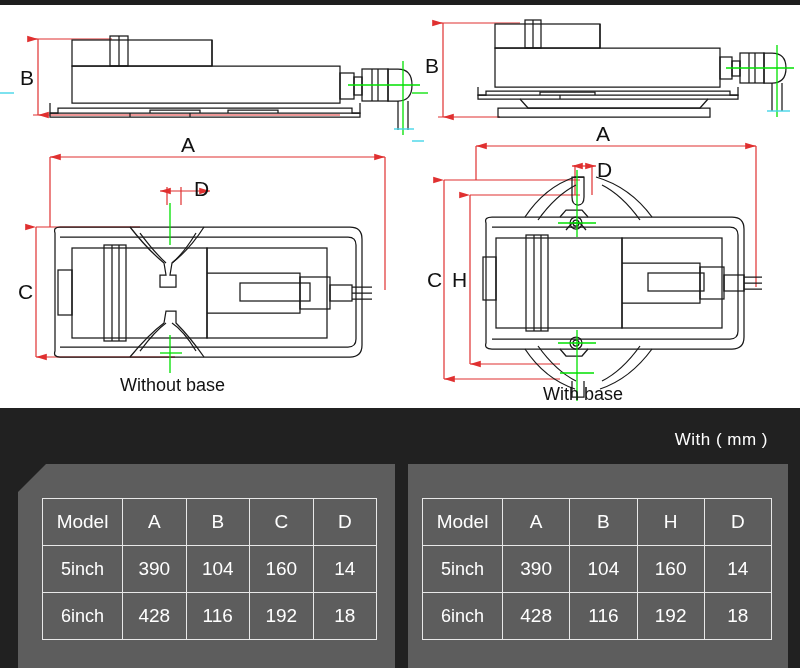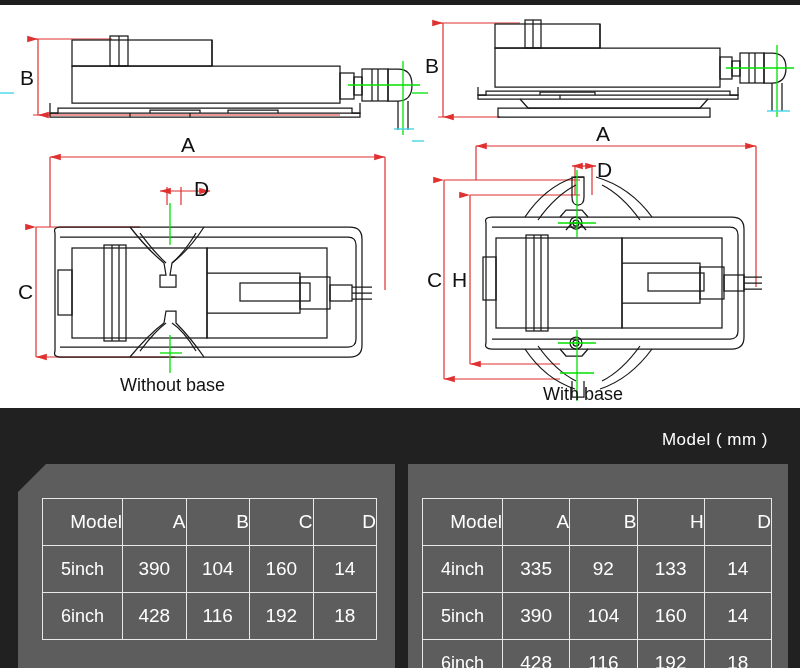--- a/index.html
+++ b/index.html
@@ -76,21 +76,21 @@
     border: 1.6px solid #e8e8e8;
     height: 47px;
     text-align: center;
     vertical-align: middle;
     font-size: 19px;
     font-weight: 400;
     background: #5d5d5d;
     white-space: nowrap;
   }
   table.spec td.model-col { width: 80px; font-size: 18px; }
-  table.spec tr.hdr td { font-size: 19px; text-align: right; }
+  table.spec tr.hdr td { font-size: 19px; }
 </style>
 </head>
 <body>
 
 <div id="page">
 
   <div class="top-strip"></div>
 
   <div class="drawing-area">
     <svg width="800" height="403" viewBox="0 0 800 403" xmlns="http://www.w3.org/2000/svg">
@@ -337,21 +337,21 @@
       <text x="194" y="191" font-family="Liberation Sans, sans-serif" font-size="21" fill="#111">D</text>
       <text x="597" y="172" font-family="Liberation Sans, sans-serif" font-size="21" fill="#111">D</text>
 
       <text x="120" y="386" font-family="Liberation Sans, sans-serif" font-size="18" fill="#111">Without base</text>
       <text x="543" y="395" font-family="Liberation Sans, sans-serif" font-size="18" fill="#111">With base</text>
     </svg>
   </div>
 
   <div class="spec-area">
 
-    <div class="unit-label">Model ( mm )</div>
+    <div class="unit-label">With ( mm )</div>
 
     <div class="panel left">
       <div class="panel-inner">
         <table class="spec left-tbl">
           <tbody>
             <tr class="hdr">
               <td class="model-col">Model</td>
               <td>A</td>
               <td>B</td>
               <td>C</td>
@@ -381,27 +381,20 @@
         <table class="spec right-tbl">
           <tbody>
             <tr class="hdr">
               <td class="model-col">Model</td>
               <td>A</td>
               <td>B</td>
               <td>H</td>
               <td>D</td>
             </tr>
             <tr>
-              <td class="model-col">4inch</td>
-              <td>335</td>
-              <td>92</td>
-              <td>133</td>
-              <td>14</td>
-            </tr>
-            <tr>
               <td class="model-col">5inch</td>
               <td>390</td>
               <td>104</td>
               <td>160</td>
               <td>14</td>
             </tr>
             <tr>
               <td class="model-col">6inch</td>
               <td>428</td>
               <td>116</td>

